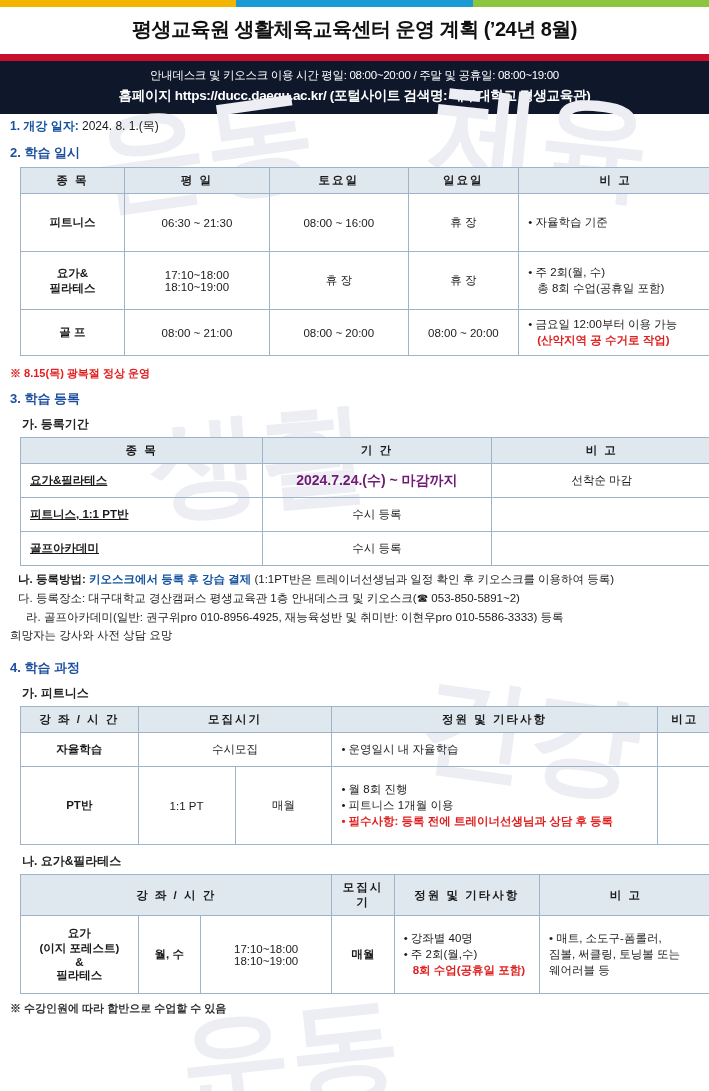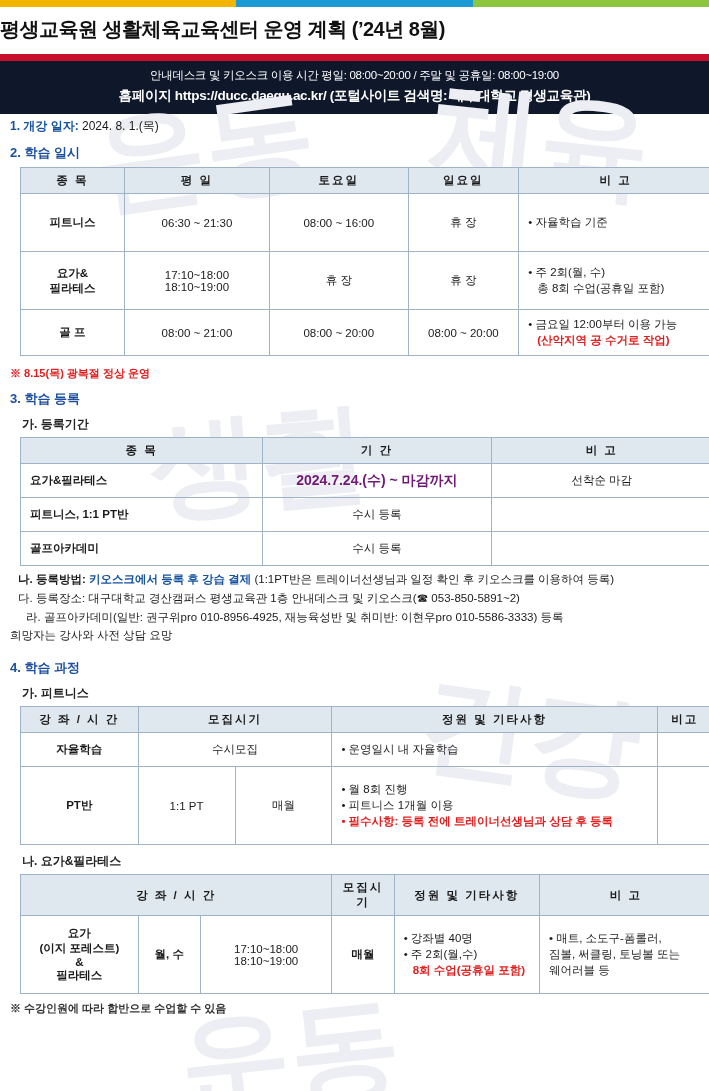--- a/index.html
+++ b/index.html
@@ -24,22 +24,22 @@
   .content { position:relative; z-index:2; padding:0 8px; }
 
   
   .topbars { display:flex; width:100%; height:7px; }
   .topbars > div { flex:1; }
   .tb1 { background:#f2b600; }
   .tb2 { background:#1c9ad6; }
   .tb3 { background:#8cc63e; }
 
   .title-band {
-    margin:0; padding:9px 0 11px;
-    text-align:left;
+    margin:0; padding:9px 12px 11px;
+    text-align:center;
     border-bottom:4px solid #c8102e;
   }
   .title-band .t {
     font-size:20px; font-weight:bold; color:#111; letter-spacing:-0.5px;
   }
   .redline { height:3px; background:#c8102e; }
 
   .info-band {
     background:#0f172a;
     color:#fff;
@@ -68,21 +68,21 @@
   
   table { border-collapse:collapse; width:100%; margin:2px 0 2px 12px; }
   th, td {
     border:1px solid #9fb3c8;
     padding:5px 4px;
     font-size:11.5px;
     text-align:center;
     vertical-align:middle;
   }
   thead th { background:#dfe7ef; font-weight:bold; letter-spacing:2px; }
-  td.l { text-align:left; padding-left:9px; }
+  td.l { text-align:left; padding-left:9px;text-decoration:underline; }
   td.bold { font-weight:bold; }
   .bul { text-align:left; padding-left:9px; }
   .bul div { margin:1px 0; }
   .bul .ind { padding-left:9px; }
   .big-red { color:#701a75; font-weight:bold; font-size:14px; }
   tr.h36 td, tr.h36 th { height:34px; }
   tr.h48 td { height:46px; }
   tr.h60 td { height:58px; }
   tr.h80 td { height:78px; }
 

